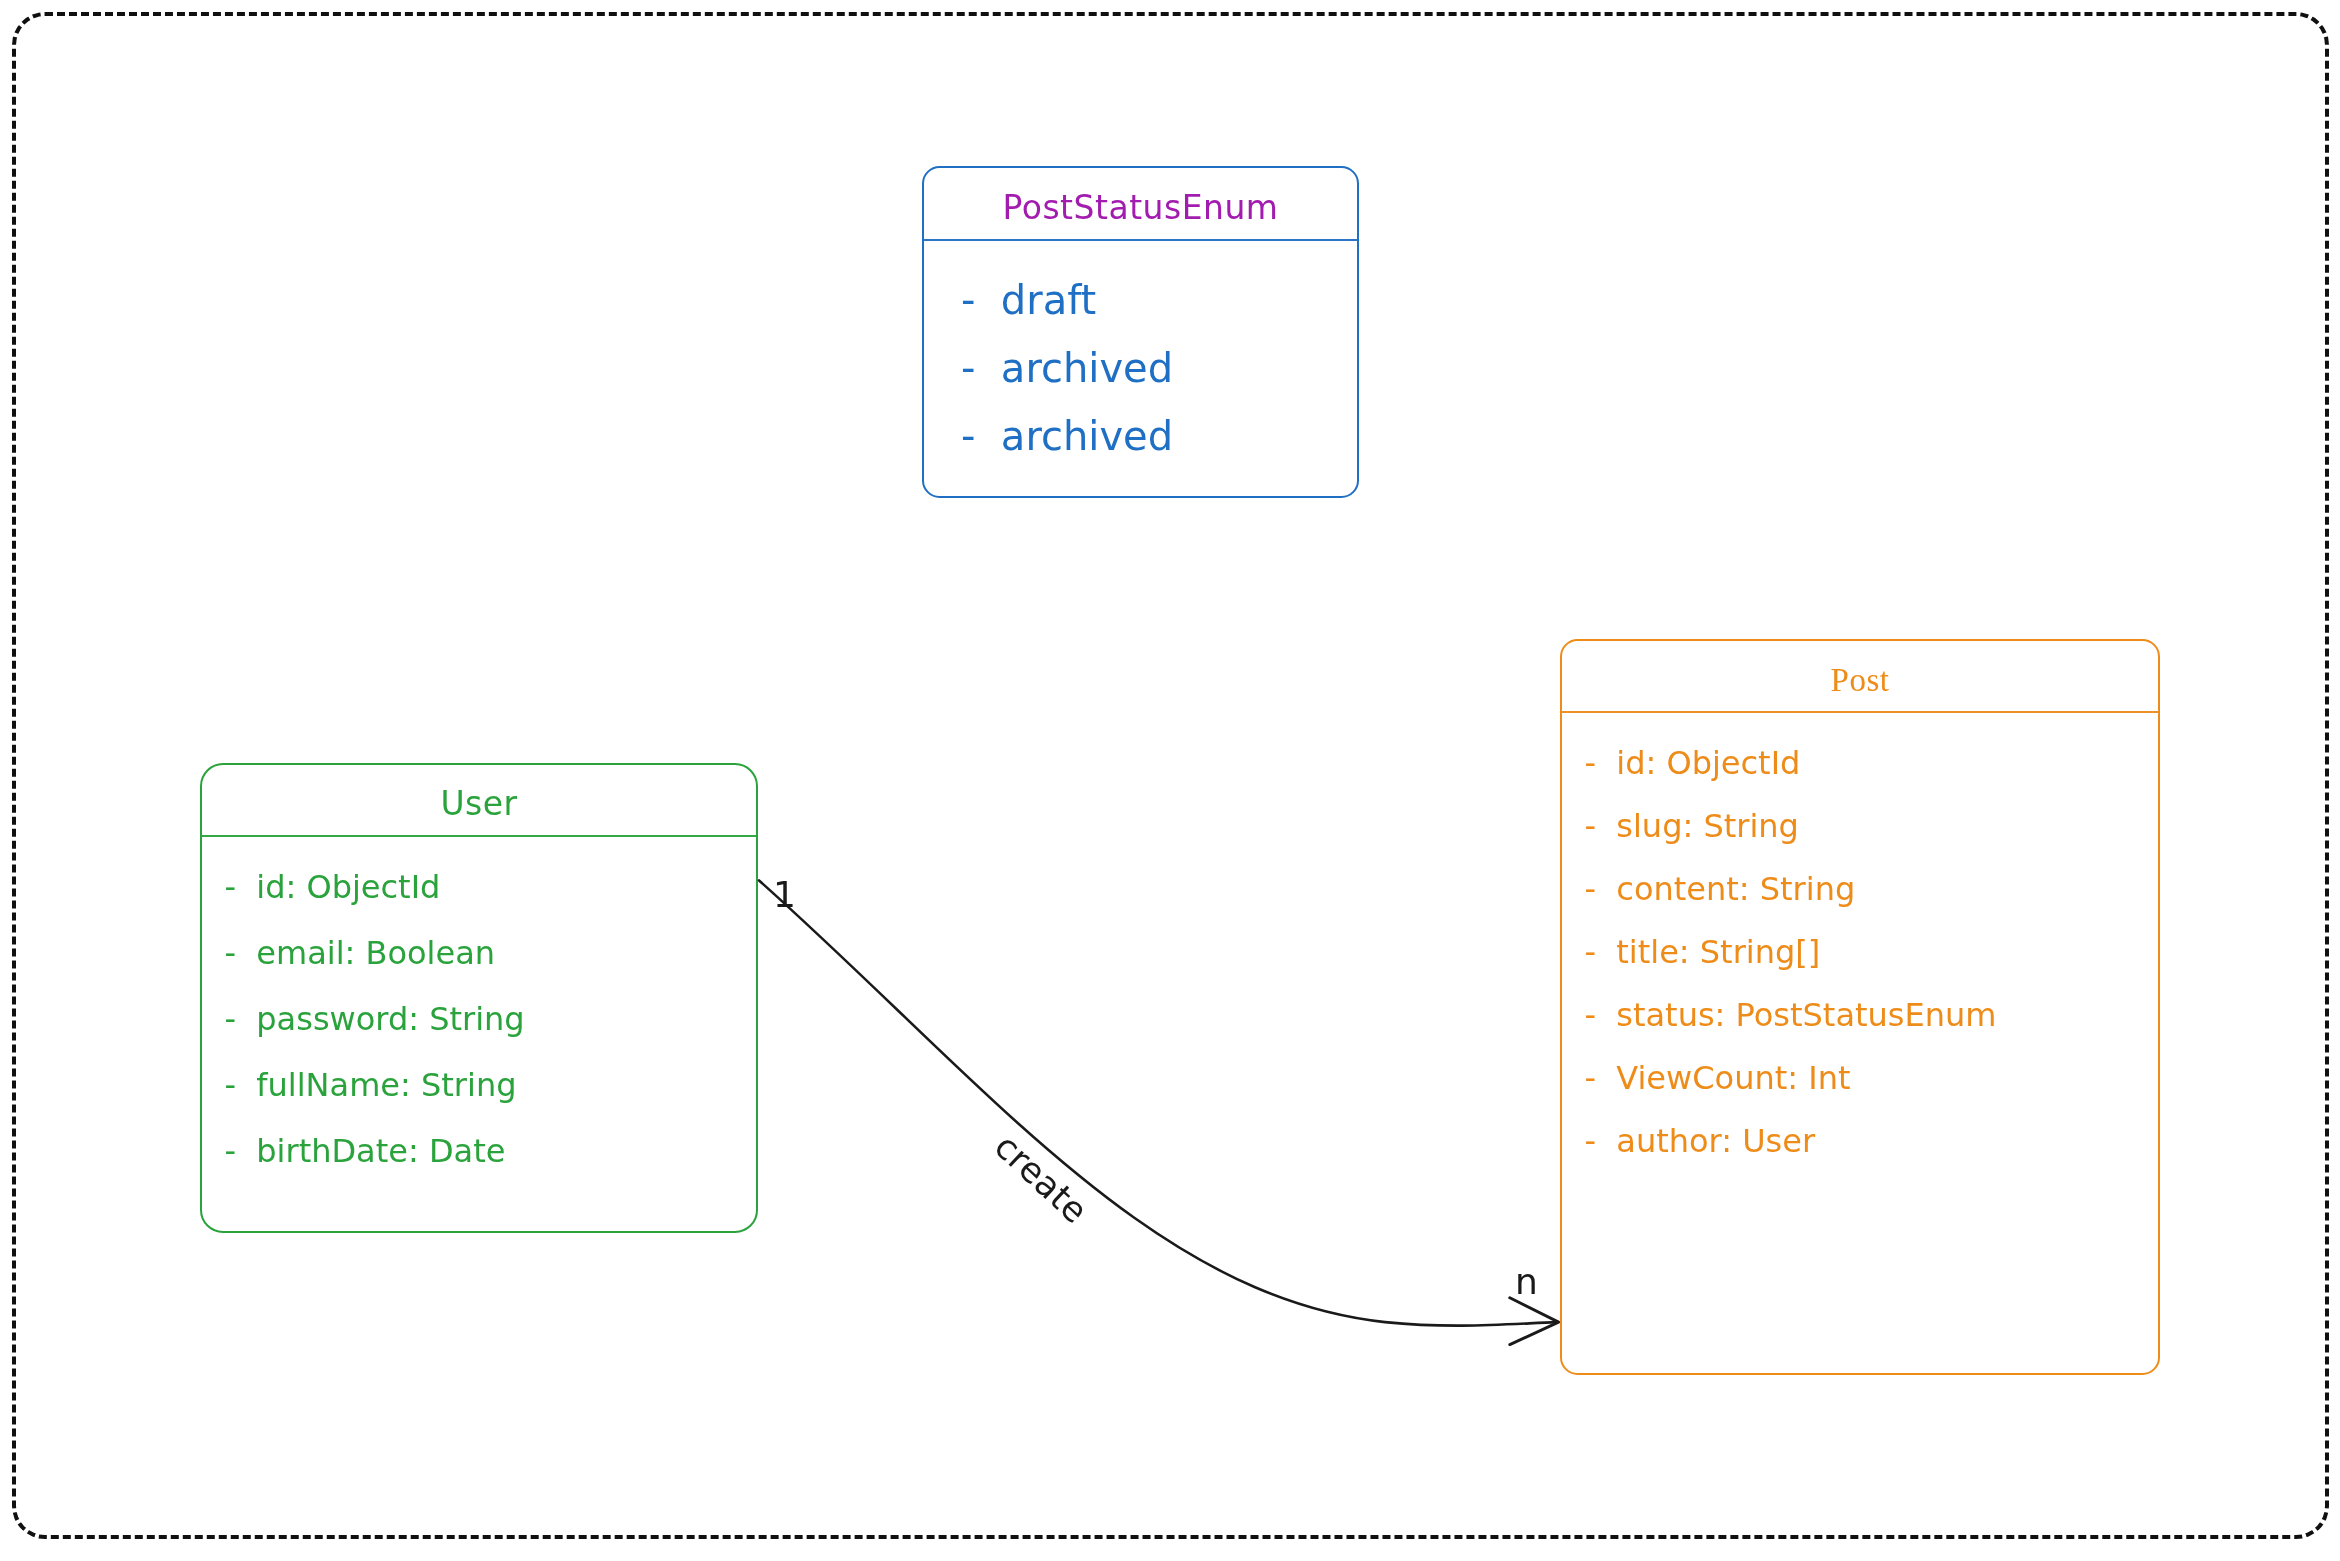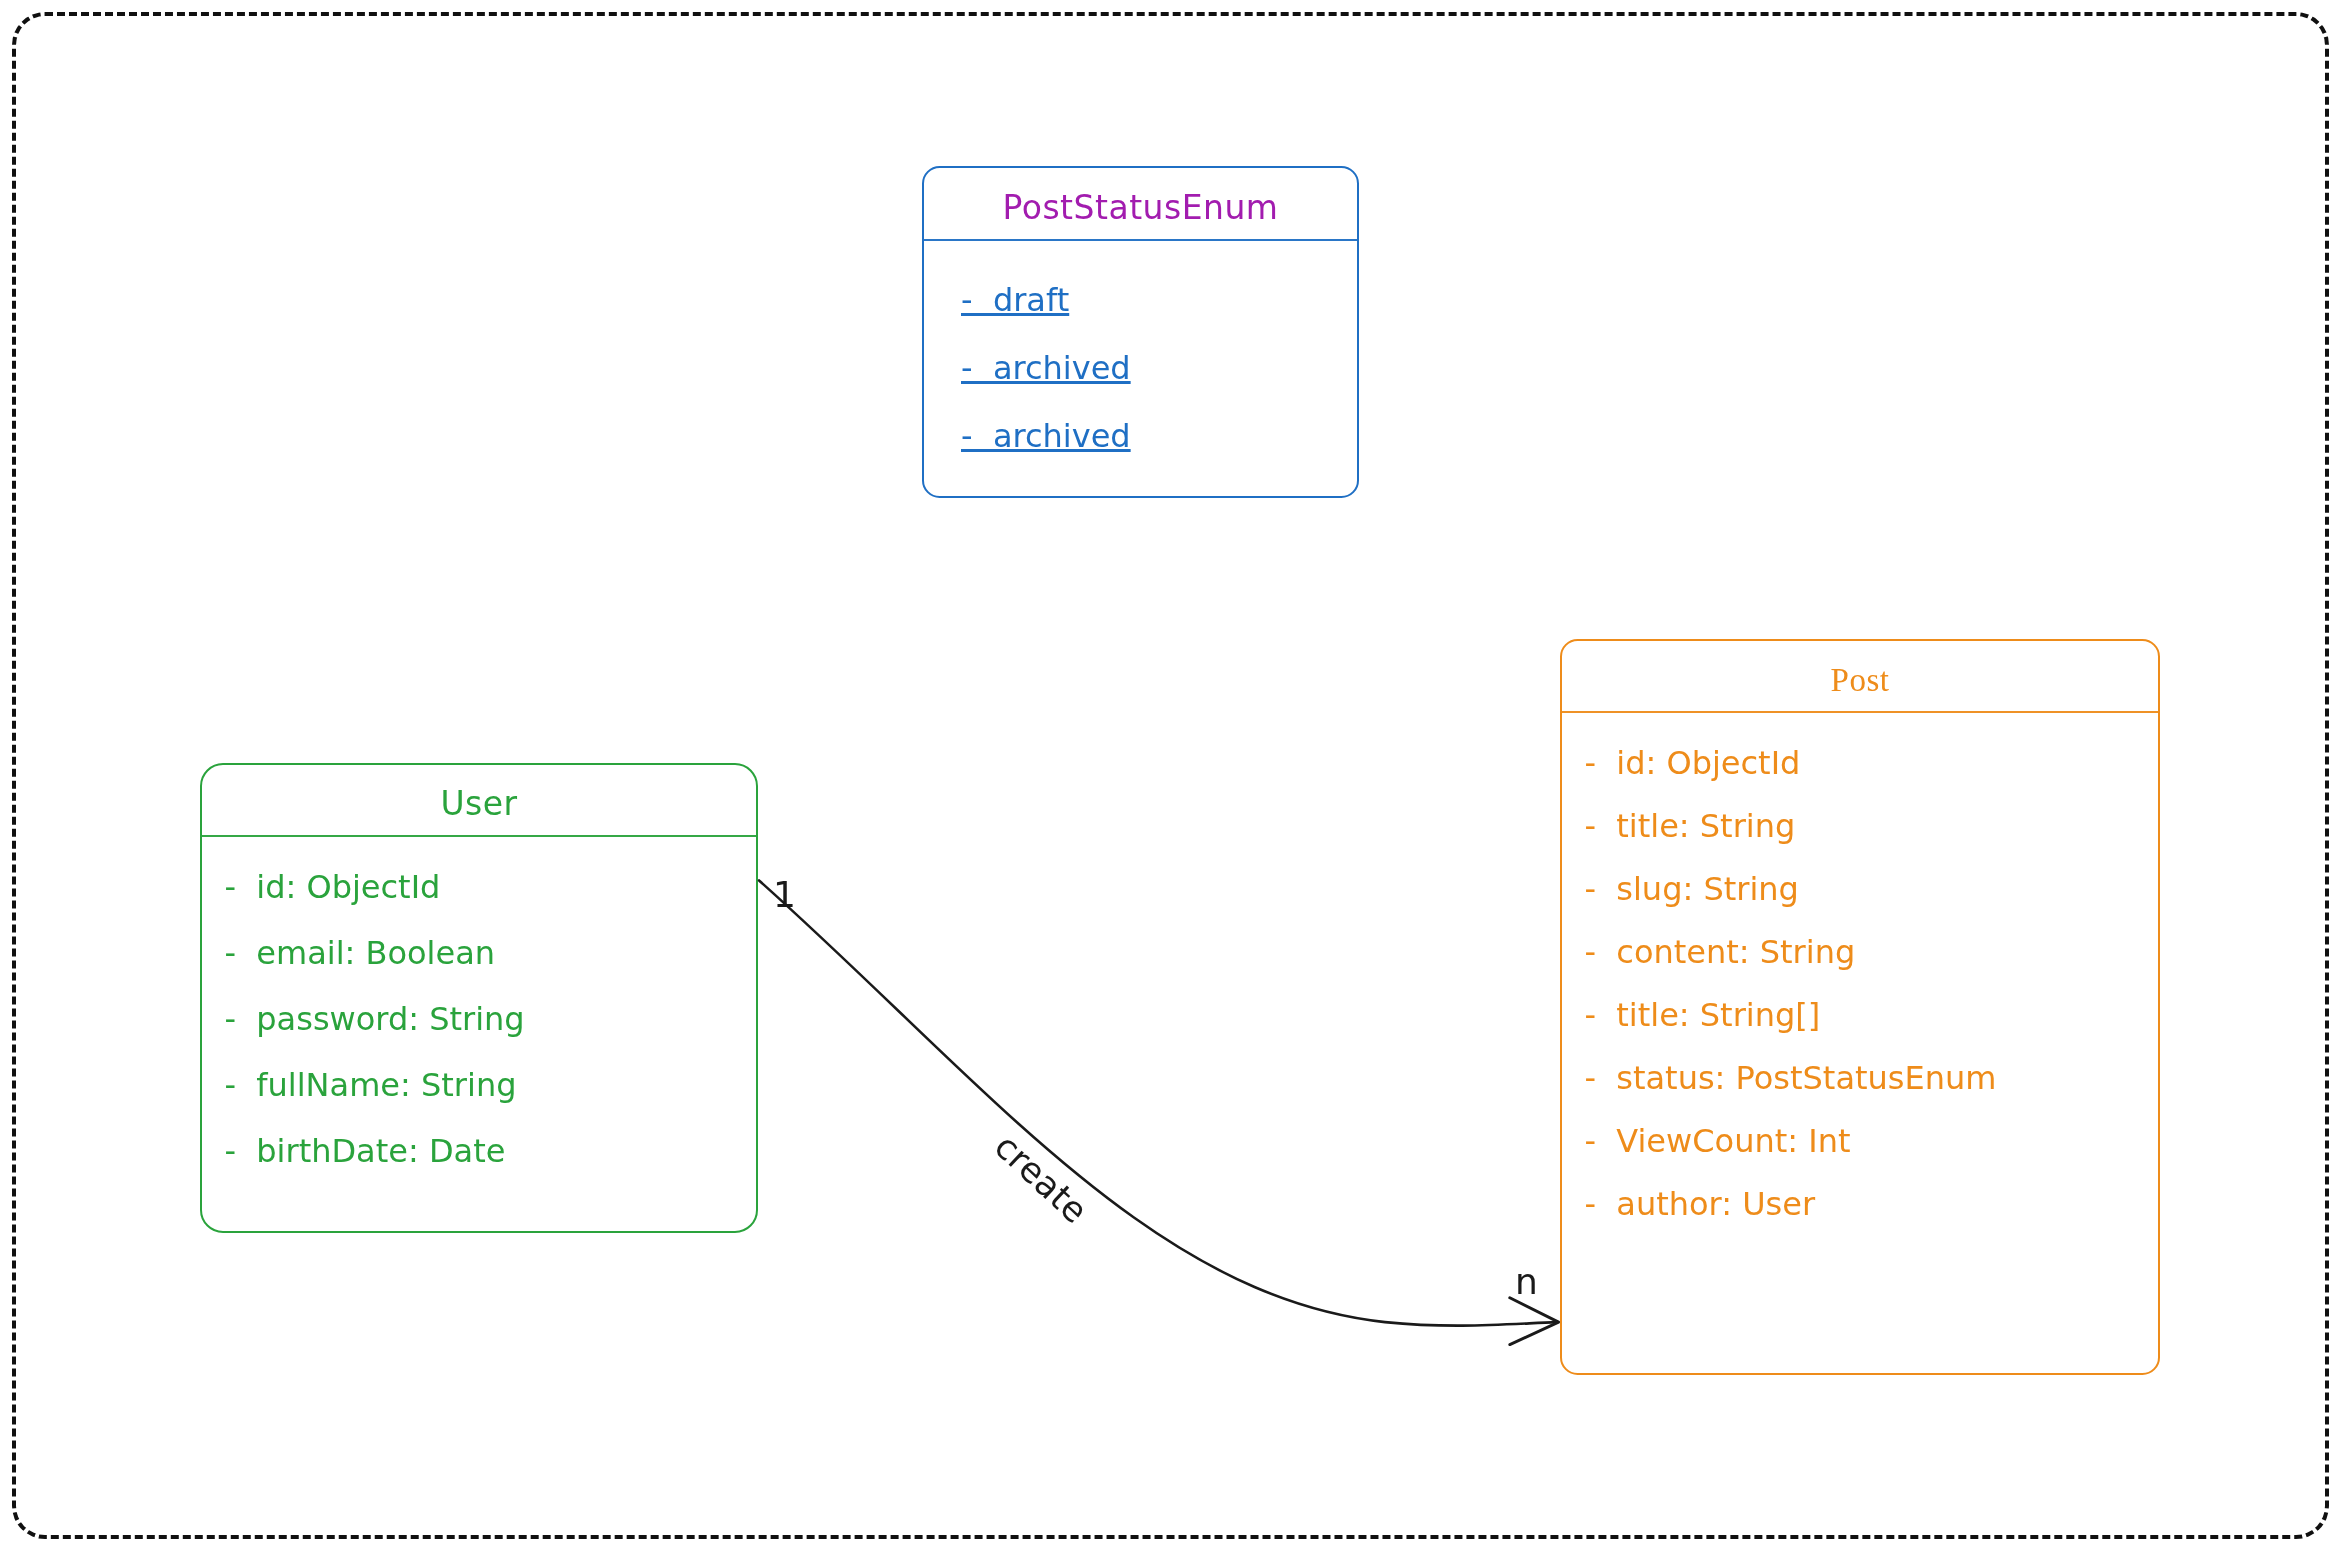--- a/index.html
+++ b/index.html
@@ -75,23 +75,22 @@
   #box-enum .class-title {
     color: #a21caf;
     font-size: 33px;
     line-height: 62px;
     padding-top: 8.8px;
   }
   #box-enum .class-divider { border-top-color: #1f6fc4; }
   #box-enum .class-body { padding: 25px 0 0 37px; }
   #box-enum .class-item {
     color: #1f6fc4;
-    font-size: 32px;
+    font-size: 40px;
     line-height: 68px;
-    text-decoration: underline;
   }
 
   
   #box-user {
     left: 200px;
     top: 763px;
     width: 558px;
     height: 470px;
     border-color: #2aa33c;
     border-radius: 23px;
@@ -191,21 +190,20 @@
       <div class="class-item">-  fullName: String</div>
       <div class="class-item">-  birthDate: Date</div>
     </div>
   </div>
 
   <div class="class-box" id="box-post">
     <div class="class-title">Post</div>
     <div class="class-divider"></div>
     <div class="class-body">
       <div class="class-item">-  id: ObjectId</div>
-      <div class="class-item">-  title: String</div>
       <div class="class-item">-  slug: String</div>
       <div class="class-item">-  content: String</div>
       <div class="class-item">-  title: String[]</div>
       <div class="class-item">-  status: PostStatusEnum</div>
       <div class="class-item">-  ViewCount: Int</div>
       <div class="class-item">-  author: User</div>
     </div>
   </div>
 
   <svg id="edge-layer" viewBox="0 0 2400 1601">

